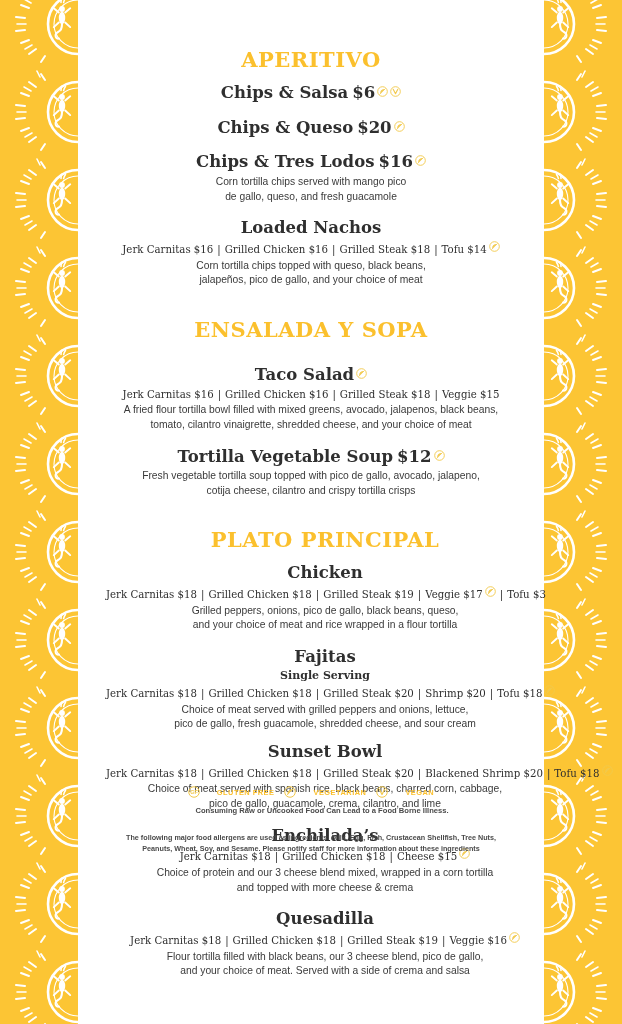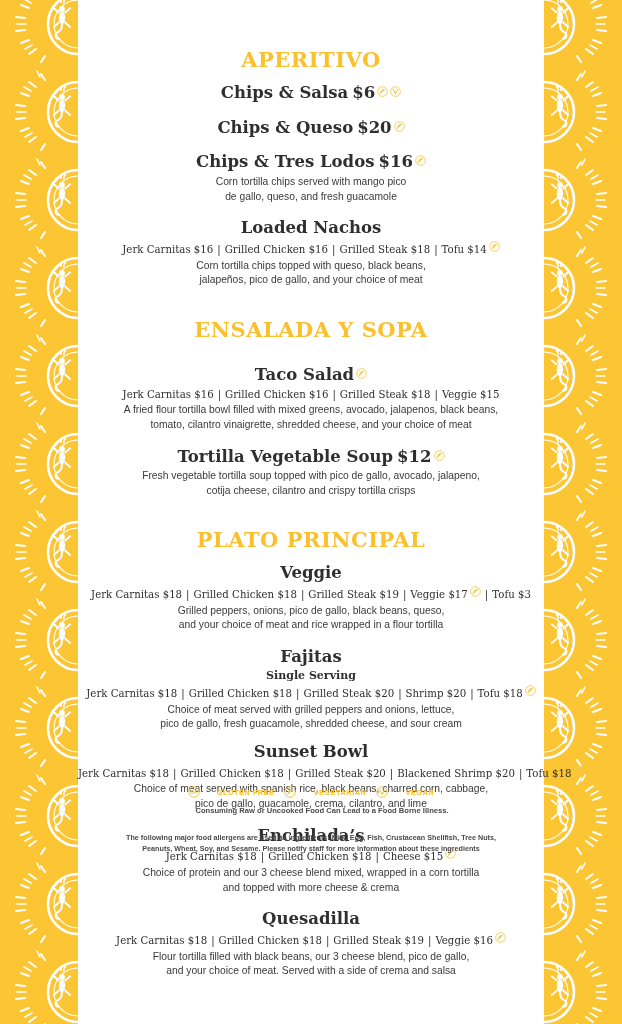--- a/index.html
+++ b/index.html
@@ -974,24 +974,24 @@
         </div>
         <div class="item" style="margin-top: 14px;">
           <div class="item-name"><span>Tortilla Vegetable Soup</span><span class="price">$12</span><span class="badge"><svg viewBox="0 0 24 24">
                 <circle cx="12" cy="12" r="10.5" fill="none" stroke="#f2c94c" stroke-width="2"></circle>
                 <path d="M17.5 6.5C12 6 7 9.5 7 14.5c0 1 .3 1.9.8 2.6C9.5 13 13 9.8 17.5 6.5z" fill="#f2c94c"></path>
                 <path d="M6.5 17.8L17.6 6.4" stroke="#f2c94c" stroke-width="1.8" stroke-linecap="round" fill="none"></path>
               </svg></span></div>
           <div class="desc">Fresh vegetable tortilla soup topped with pico de gallo, avocado, jalapeno,<br>cotija cheese, cilantro and crispy tortilla crisps</div>
         </div>
       </div>
-      <div class="section" style="margin-top: 30px;">
+      <div class="section" style="margin-top: 30px; padding-left: 28px;">
         <div class="section-title">PLATO PRINCIPAL</div>
         <div class="item" style="margin-top: 12px;">
-          <div class="item-name"><span>Veggie</span></div>
+          <div class="item-name"><span>Chicken</span></div>
           <div class="options"><span>Jerk Carnitas $18</span><span class="sep">|</span><span>Grilled Chicken $18</span><span class="sep">|</span><span>Grilled Steak $19</span><span class="sep">|</span><span>Veggie $17<span class="badge"><svg viewBox="0 0 24 24">
                   <circle cx="12" cy="12" r="10.5" fill="none" stroke="#f2c94c" stroke-width="2"></circle>
                   <path d="M17.5 6.5C12 6 7 9.5 7 14.5c0 1 .3 1.9.8 2.6C9.5 13 13 9.8 17.5 6.5z" fill="#f2c94c"></path>
                   <path d="M6.5 17.8L17.6 6.4" stroke="#f2c94c" stroke-width="1.8" stroke-linecap="round" fill="none"></path>
                 </svg></span></span><span class="sep">|</span><span>Tofu $3</span></div>
           <div class="desc">Grilled peppers, onions, pico de gallo, black beans, queso,<br>and your choice of meat and rice wrapped in a flour tortilla</div>
         </div>
         <div class="item" style="margin-top: 14px;">
           <div class="item-name"><span>Fajitas</span></div>
           <div class="item-sub">Single Serving</div>

